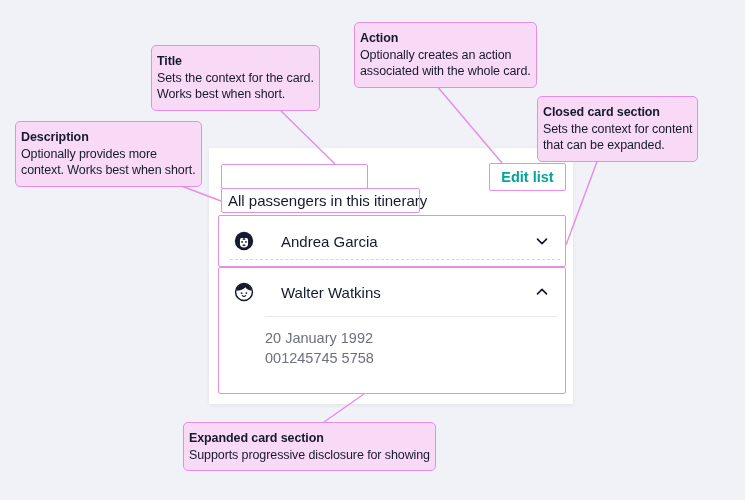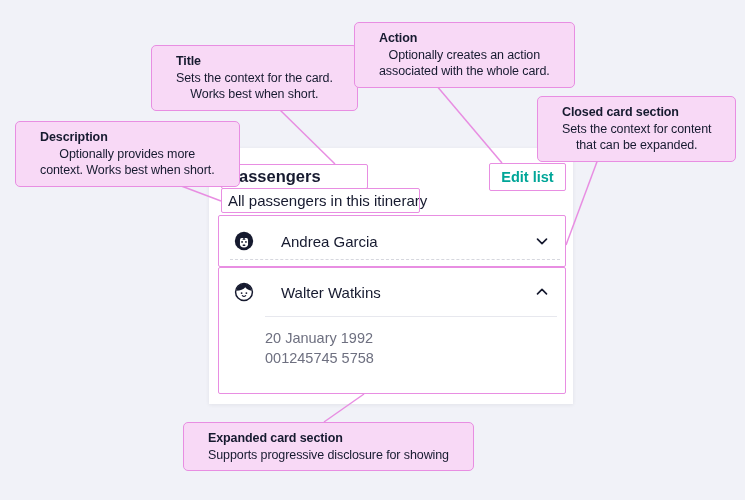--- a/index.html
+++ b/index.html
@@ -6,24 +6,24 @@
     --bg:#f1f2f8; --ink:#161a2f; --gray:#6e7080; --teal:#00a698;
     --pink:#e88ee2; --pinkfill:#f8d9f6; --card:#ffffff;
     --divider:#d6d7de; --divider2:#e7e8ee;
   }
   *{margin:0;padding:0;box-sizing:border-box;}
   body{background:var(--bg);font-family:"Liberation Sans",sans-serif;color:var(--ink);}
   .stage{position:relative;width:745px;height:500px;background:var(--bg);overflow:hidden;}
 
   
   .note{position:absolute;background:var(--pinkfill);border:1px solid var(--pink);
-        border-radius:5px;padding:7px 24px;font-size:12.5px;line-height:16.5px;
+        border-radius:5px;padding:7px 5px;font-size:12.5px;line-height:16.5px;
         color:var(--ink);letter-spacing:-0.1px;z-index:5;}
   .note .nt{font-weight:700;white-space:nowrap;}
-  .note .nl{white-space:nowrap;text-align:center;}
+  .note .nl{white-space:nowrap;}
 
   
   .card{position:absolute;left:209px;top:148px;width:364px;height:256px;
         background:var(--card);box-shadow:0 1px 4px rgba(22,26,47,.07);z-index:1;}
 
   
   .hl{position:absolute;border:1px solid var(--pink);border-radius:2px;z-index:3;pointer-events:none;}
   .hl-title{left:221px;top:164px;width:147px;height:25px;}
   .hl-desc{left:221px;top:188px;width:199px;height:25px;}
   .hl-action{left:489px;top:163px;width:77px;height:28px;}
@@ -56,21 +56,20 @@
 
   .lines{position:absolute;left:0;top:0;width:745px;height:500px;z-index:4;pointer-events:none;}
 </style>
 </head>
 <body>
 
 <div class="stage">
 
   <div class="card"></div>
 
-  <div class="card-title">Passengers</div>
   <div class="card-desc">All passengers in this itinerary</div>
   <div class="card-action">Edit list</div>
 
   <div class="row row-andrea">
     <svg viewBox="0 0 24 24" width="22" height="22">
       <circle cx="12" cy="12" r="10" fill="#161a2f"></circle>
       <path d="M7.6 11 Q7.6 8.6 9.4 8.6 L14.6 8.6 Q16.4 8.6 16.4 11 L16.4 15.6 Q16.4 19 12 19 Q7.6 19 7.6 15.6 Z" fill="#ffffff"></path>
       <path d="M12 8.2 L13.8 10.6 L10.2 10.6 Z" fill="#161a2f"></path>
       <circle cx="9.9" cy="13" r="1" fill="#161a2f"></circle>
       <circle cx="14.1" cy="13" r="1" fill="#161a2f"></circle>

